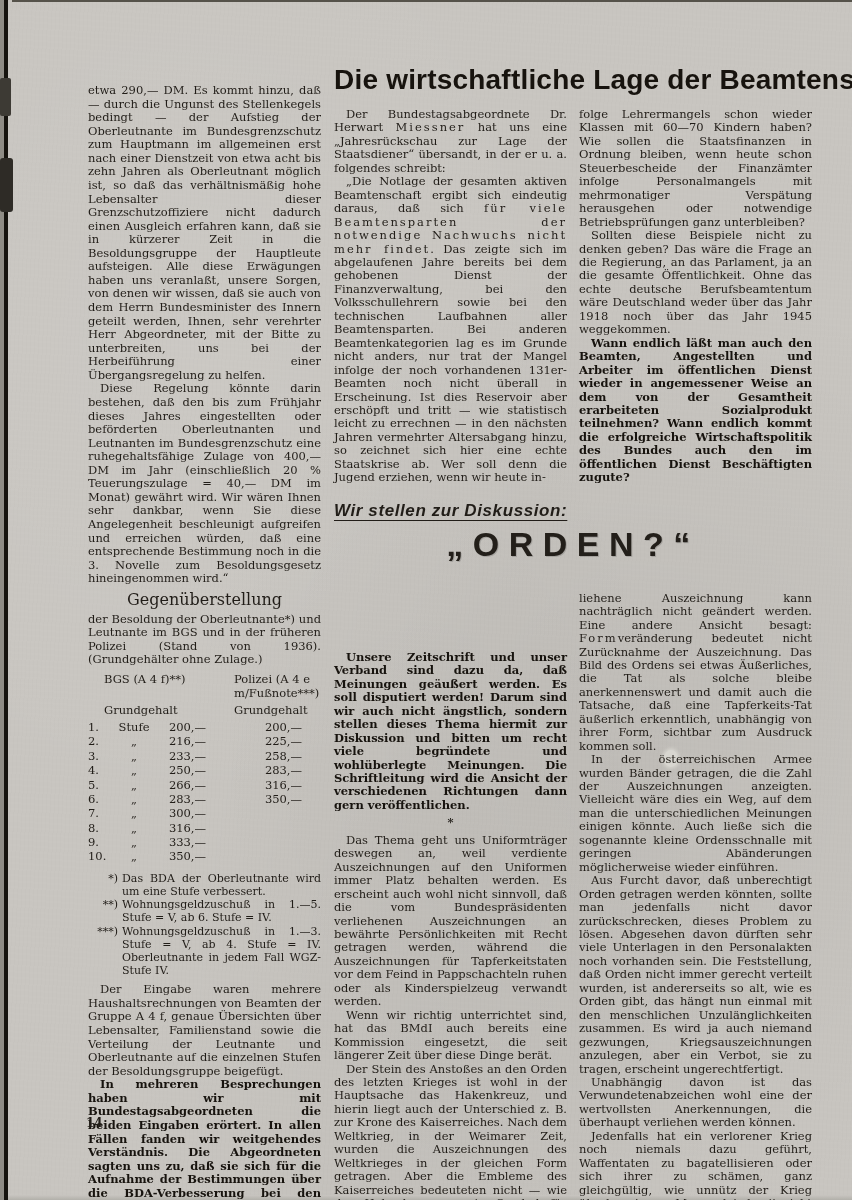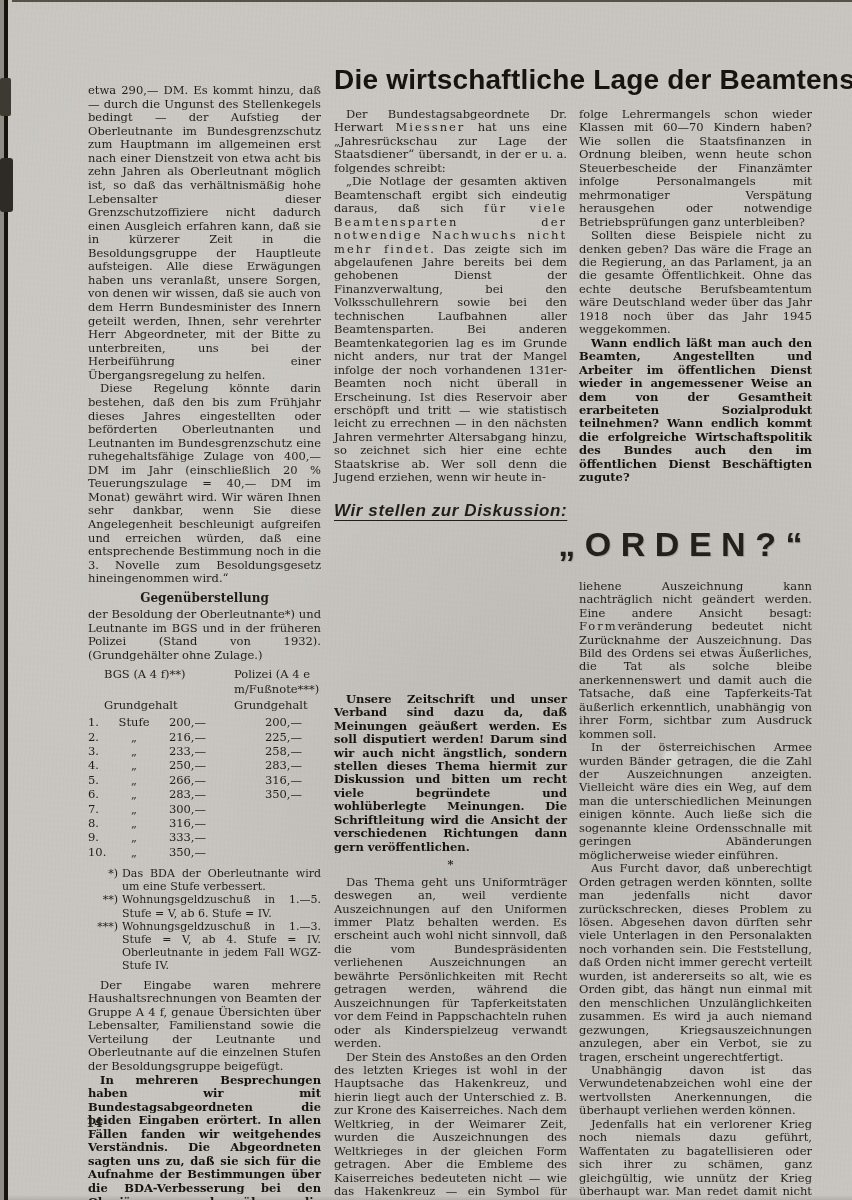--- a/index.html
+++ b/index.html
@@ -31,21 +31,21 @@
   
   .leftcol{
     position:absolute;left:88px;top:84px;width:233px;
     font-size:11.5px;line-height:1.18;text-align:justify;
   }
   .para{margin:0;}
   .ind{text-indent:12px;}
   .b{font-weight:bold;color:#17130e;}
   .sp{letter-spacing:2px;}
 
-  .subhead{font-size:12px;font-weight:bold;text-align:center;margin:5px 0 3px;}
+  .subhead{font-size:16px;font-weight:normal;text-align:center;margin:5px 0 3px;}
 
   .salary-table{margin:5px 0 4px;font-size:11.5px;line-height:1.25;}
   .thead{display:flex;margin-bottom:2px;}
   .thead .h1{width:130px;padding-left:16px;}
   .thead .h2{flex:1;}
   .thead .h2 div{white-space:nowrap;}
   .tsub{display:flex;margin:2px 0 3px;}
   .tsub .s1{width:130px;padding-left:16px;}
   .tsub .s2{flex:1;}
   .trow{display:flex;}
@@ -67,21 +67,21 @@
   }
   .cols{display:flex;gap:12px;align-items:flex-end;}
   .col{width:233px;font-size:11.5px;line-height:1.17;text-align:justify;}
   .kicker{
     margin:16px 0 2px;
     font-family:"Liberation Sans", sans-serif;font-style:italic;font-weight:700;
     font-size:17px;letter-spacing:0.6px;
     text-decoration:underline;text-underline-offset:4px;
   }
   .orden{
-    text-align:right;margin:4px 0 16px;
+    text-align:center;margin:4px 0 28px;
     font-family:"Liberation Sans", sans-serif;font-weight:700;
     font-size:34px;letter-spacing:0.28em;color:#231f1a;
     text-shadow:1px 1px 0 rgba(0,0,0,.15);
   }
   .star{text-align:center;margin:4px 0;font-weight:bold;}
 
   .pagenum{position:absolute;left:86px;top:1116px;font-weight:700;font-size:12px;}
 </style>
 </head>
 <body>
@@ -92,21 +92,21 @@
 <div class="edge-blob2"></div>
 <div class="edge-top"></div>
 <div class="spot1"></div>
 <div class="spot2"></div>
 <div class="edge-bottom"></div>
 
 <div class="leftcol">
     <p class="para"><span>etwa 290,— DM. Es kommt hinzu, daß — durch die Ungunst des Stellenkegels bedingt — der Aufstieg der Oberleutnante im Bundesgrenzschutz zum Hauptmann im allgemeinen erst nach einer Dienstzeit von etwa acht bis zehn Jahren als Oberleutnant möglich ist, so daß das verhältnismäßig hohe Lebensalter dieser Grenzschutzoffiziere nicht dadurch einen Ausgleich erfahren kann, daß sie in kürzerer Zeit in die Besoldungsgruppe der Hauptleute aufsteigen. Alle diese Erwägungen haben uns veranlaßt, unsere Sorgen, von denen wir wissen, daß sie auch von dem Herrn Bundesminister des Innern geteilt werden, Ihnen, sehr verehrter Herr Abgeordneter, mit der Bitte zu unterbreiten, uns bei der Herbeiführung einer Übergangsregelung zu helfen.</span></p>
     <p class="para ind"><span>Diese Regelung könnte darin bestehen, daß den bis zum Frühjahr dieses Jahres eingestellten oder beförderten Oberleutnanten und Leutnanten im Bundesgrenzschutz eine ruhegehaltsfähige Zulage von 400,— DM im Jahr (einschließlich 20 % Teuerungszulage = 40,— DM im Monat) gewährt wird. Wir wären Ihnen sehr dankbar, wenn Sie diese Angelegenheit beschleunigt aufgreifen und erreichen würden, daß eine entsprechende Bestimmung noch in die 3. Novelle zum Besoldungsgesetz hineingenommen wird.“</span></p>
     <h3 class="subhead">Gegenüberstellung</h3>
-    <p class="para"><span>der Besoldung der Oberleutnante*) und Leutnante im BGS und in der früheren Polizei (Stand von 1932). (Grundgehälter ohne Zulage.)</span></p>
+    <p class="para"><span>der Besoldung der Oberleutnante*) und Leutnante im BGS und in der früheren Polizei (Stand von 1936). (Grundgehälter ohne Zulage.)</span></p>
     <div class="salary-table">
       <div class="thead">
         <span class="h1">BGS (A 4 f)**)</span>
         <span class="h2">
           <div>Polizei (A 4 e</div>
           <div>m/Fußnote***)</div>
         </span>
       </div>
       <div class="tsub">
         <span class="s1">Grundgehalt</span>
@@ -204,20 +204,21 @@
         <p class="para b ind"><span>Wann endlich läßt man auch den Beamten, Angestellten und Arbeiter im öffentlichen Dienst wieder in angemessener Weise an dem von der Gesamtheit erarbeiteten Sozialprodukt teilnehmen? Wann endlich kommt die erfolgreiche Wirtschaftspolitik des Bundes auch den im öffentlichen Dienst Beschäftigten zugute?</span></p>
       </div>
   </div>
   <div class="kicker">Wir stellen zur Diskussion:</div>
   <h2 class="orden">„ORDEN?“</h2>
   <div class="cols">
     <div class="col">
         <p class="para b ind"><span>Unsere Zeitschrift und unser Verband sind dazu da, daß Meinungen geäußert werden. Es soll disputiert werden! Darum sind wir auch nicht ängstlich, sondern stellen dieses Thema hiermit zur Diskussion und bitten um recht viele begründete und wohlüberlegte Meinungen. Die Schriftleitung wird die Ansicht der verschiedenen Richtungen dann gern veröffentlichen.</span></p>
         <div class="star">*</div>
         <p class="para ind"><span>Das Thema geht uns Uniformträger deswegen an, weil verdiente Auszeichnungen auf den Uniformen immer Platz behalten werden.  Es erscheint auch wohl nicht sinnvoll, daß die vom Bundespräsidenten verliehenen Auszeichnungen an bewährte Persönlichkeiten mit Recht getragen werden, während die Auszeichnungen für Tapferkeitstaten vor dem Feind in Pappschachteln ruhen oder als Kinderspielzeug verwandt werden.</span></p>
+        <p class="para ind"><span>Wenn wir richtig unterrichtet sind, hat das BMdI auch bereits eine Kommission eingesetzt, die seit längerer Zeit über diese Dinge berät.</span></p>
         <p class="para ind"><span>Der Stein des Anstoßes an den Orden des letzten Krieges ist wohl in der Hauptsache das Hakenkreuz, und hierin liegt auch der Unterschied z. B. zur Krone des Kaiserreiches. Nach dem Weltkrieg, in der Weimarer Zeit, wurden die Auszeichnungen des Weltkrieges in der gleichen Form getragen. Aber die Embleme des Kaiserreiches bedeuteten nicht — wie das Hakenkreuz — ein Symbol für Konzentrationslager, Massendeportationen, Judenerschießungen und derartig furchtbare Dinge mehr.</span></p>
       </div>
     <div class="col">
         <p class="para"><span>liehene Auszeichnung kann nachträglich nicht geändert werden. Eine andere Ansicht besagt: </span><span class="sp">Form</span><span>veränderung bedeutet nicht Zurücknahme der Auszeichnung. Das Bild des Ordens sei etwas Äußerliches, die Tat als solche bleibe anerkennenswert und damit auch die Tatsache, daß eine Tapferkeits-Tat äußerlich erkenntlich, unabhängig von ihrer Form, sichtbar zum Ausdruck kommen soll.</span></p>
         <p class="para ind"><span>In der österreichischen Armee wurden Bänder getragen, die die Zahl der Auszeichnungen anzeigten. Vielleicht wäre dies ein Weg, auf dem man die unterschiedlichen Meinungen einigen könnte. Auch ließe sich die sogenannte kleine Ordensschnalle mit geringen Abänderungen möglicherweise wieder einführen.</span></p>
         <p class="para ind"><span>Aus Furcht davor, daß unberechtigt Orden getragen werden könnten, sollte man jedenfalls nicht davor zurückschrecken, dieses Problem zu lösen. Abgesehen davon dürften sehr viele Unterlagen in den Personalakten noch vorhanden sein. Die Feststellung, daß Orden nicht immer gerecht verteilt wurden, ist andererseits so alt, wie es Orden gibt, das hängt nun einmal mit den menschlichen Unzulänglichkeiten zusammen. Es wird ja auch niemand gezwungen, Kriegsauszeichnungen anzulegen, aber ein Verbot, sie zu tragen, erscheint ungerechtfertigt.</span></p>
         <p class="para ind"><span>Unabhängig davon ist das Verwundetenabzeichen wohl eine der wertvollsten Anerkennungen, die überhaupt verliehen werden können.</span></p>
         <p class="para ind"><span>Jedenfalls hat ein verlorener Krieg noch niemals dazu geführt, Waffentaten zu bagatellisieren oder sich ihrer zu schämen, ganz gleichgültig, wie unnütz der Krieg überhaupt war. Man redet damit nicht einem falschen Nationalismus oder Heroismus das Wort, sondern nur der Gerechtigkeit, tapfere Leistungen bewährter Charaktere anzuerkennen.</span></p>
       </div>
   </div>

